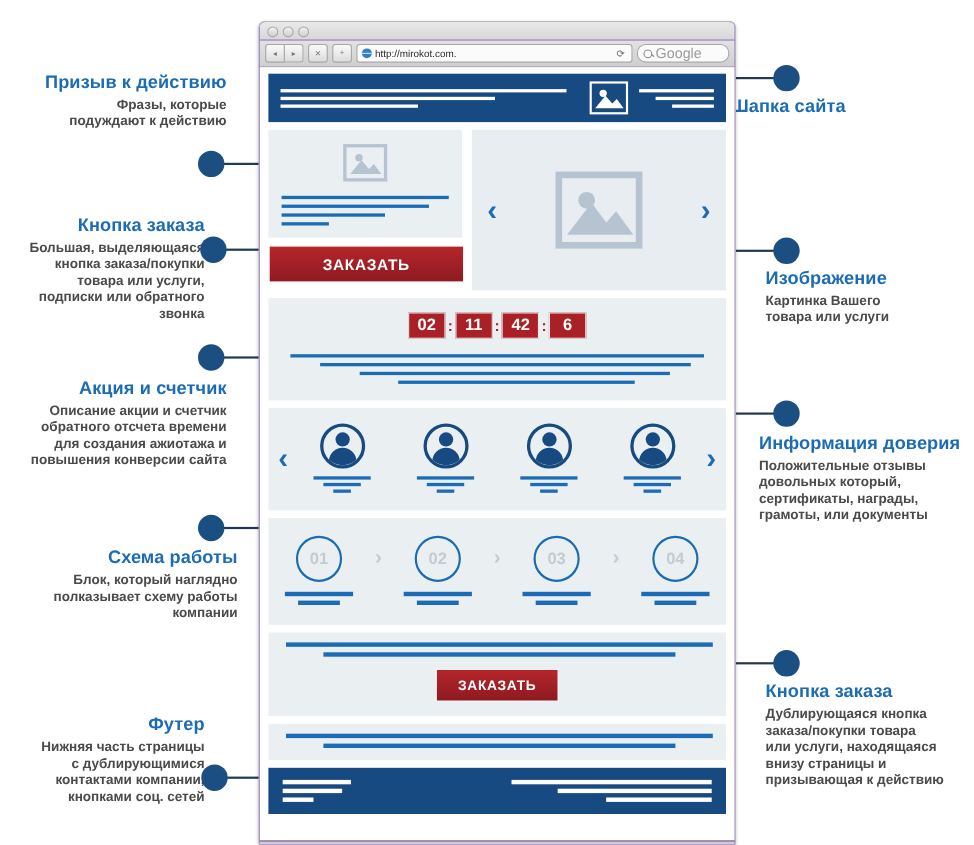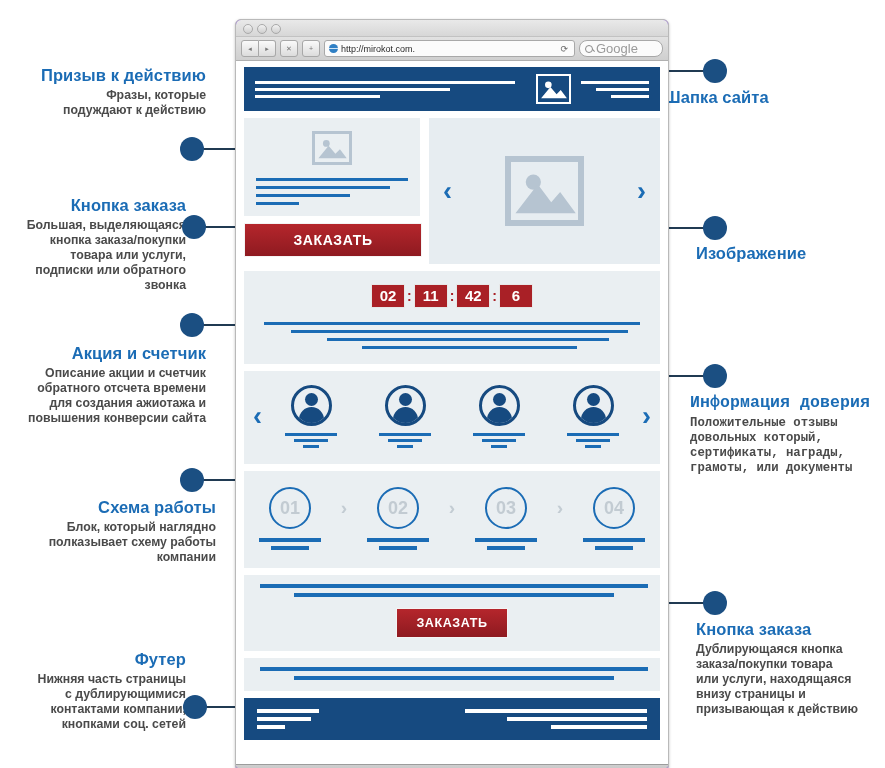--- a/index.html
+++ b/index.html
@@ -180,21 +180,21 @@
   }
   .ul1{width:52px;height:3px;background:#1b6cb5;margin-bottom:3px;}
   .ul2{width:34px;height:3px;background:#1b6cb5;margin-bottom:3px;}
   .ul3{width:16px;height:3px;background:#1b6cb5;}
 
   .steps{padding:16px 12px 18px 12px;display:flex;align-items:flex-start;justify-content:space-between;}
   .step{width:68px;display:flex;flex-direction:column;align-items:center;}
   .circ{
     width:38px;height:38px;border-radius:50%;border:2.5px solid #1b6cb5;
     display:flex;align-items:center;justify-content:center;
-    color:#c2cbd2;font-weight:bold;font-size:18px;margin-bottom:9px;
+    color:#c2cbd2;font-weight:bold;font-size:15px;margin-bottom:9px;
   }
   .sl1{width:62px;height:4px;background:#1b6cb5;margin-bottom:4px;}
   .sl2{width:38px;height:4px;background:#1b6cb5;}
   .chev{color:#c3ccd3;font-size:19px;font-weight:bold;margin-top:10px;}
 
   .cta-block{padding:9px 12px 13px 12px;}
   .cb-l1{height:4px;background:#1b6cb5;margin:0 0 5px 4px;}
   .cb-l2{height:4px;background:#1b6cb5;margin:0 34px 11px 38px;}
   .cta-bot{
     width:110px;margin:0 auto;height:28px;font-size:12.5px;
@@ -259,23 +259,25 @@
 контактами компании,
 кнопками соц. сетей</div>
 </div>
 
 <div class="ann right" style="left:664px;top:88px;width:185px;">
   <div class="title">Шапка сайта</div>
 </div>
 
 <div class="ann right" style="left:696px;top:244px;width:185px;">
   <div class="title">Изображение</div>
-</div>
-
-<div class="ann right" style="left:690px;top:394px;width:195px;font-family:Liberation Mono, monospace;">
+  <div class="desc">Картинка Вашего
+товара или услуги</div>
+</div>
+
+<div class="ann right" style="left:690px;top:394px;width:195px;">
   <div class="title">Информация доверия</div>
   <div class="desc">Положительные отзывы
 довольных который,
 сертификаты, награды,
 грамоты, или документы</div>
 </div>
 
 <div class="ann right" style="left:696px;top:620px;width:190px;">
   <div class="title">Кнопка заказа</div>
   <div class="desc">Дублирующаяся кнопка

